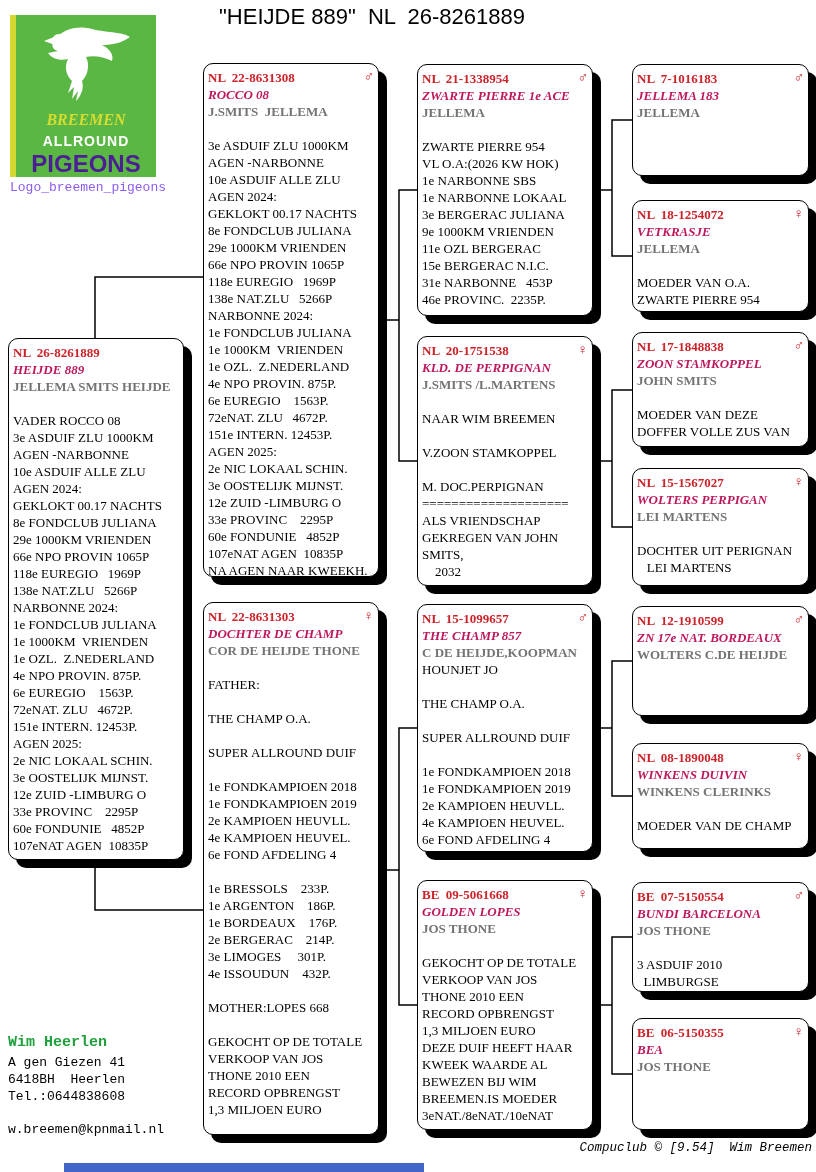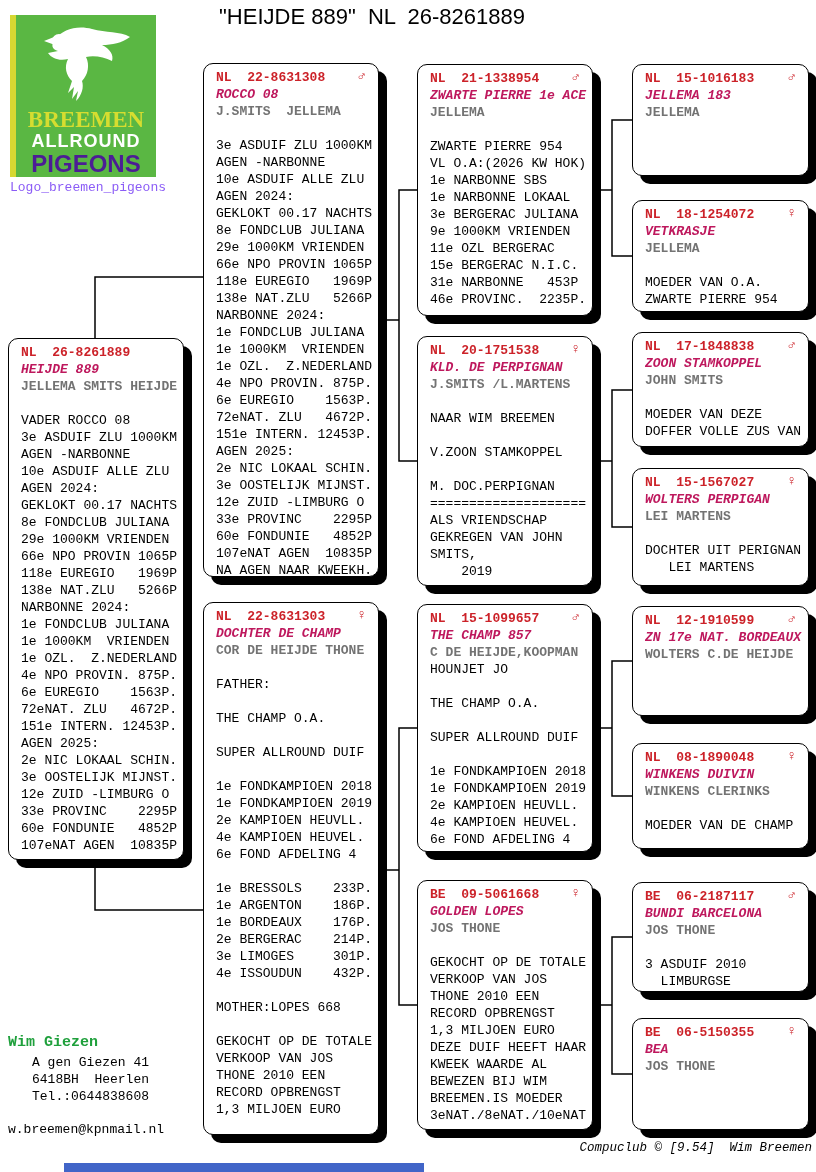--- a/index.html
+++ b/index.html
@@ -5,43 +5,43 @@
   html,body{margin:0;padding:0;background:#fff;}
   .page{position:relative;width:816px;height:1172px;background:#fff;overflow:hidden;
         font-family:"Liberation Mono","DejaVu Sans Mono",monospace;color:#000;}
   .title{position:absolute;left:112px;top:4px;width:520px;text-align:center;
          font-family:"Liberation Sans",sans-serif;font-size:22px;color:#000;white-space:pre;}
   
   .logo{position:absolute;left:10px;top:15px;width:146px;height:162px;background:#5ab743;}
   .logo-stripe{position:absolute;left:0;top:0;width:6px;height:162px;background:#d6d832;}
   .logo-bird{position:absolute;left:16px;top:6px;width:118px;height:88px;}
   .logo-text{position:absolute;left:6px;right:0;top:94px;text-align:center;}
-  .brand1{color:#d6dd30;font-weight:bold;font-size:23px;line-height:22px;
+  .brand1{color:#d6dd30;font-style:italic;font-weight:bold;font-size:16px;line-height:22px;
           font-family:"Liberation Serif",serif;}
-  .brand2{color:#fff;font-weight:bold;font-size:18px;line-height:20px;letter-spacing:1px;
+  .brand2{color:#fff;font-weight:bold;font-size:14px;line-height:20px;letter-spacing:1px;
           font-family:"Liberation Sans",sans-serif;}
   .brand3{color:#4c1d95;font-weight:bold;font-size:24px;line-height:25px;
           font-family:Liberation Sans, sans-serif;}
   .logo-caption{position:absolute;left:10px;top:180px;font-size:13px;line-height:16px;color:#8b5cf6;}
   
   .pbox{position:absolute;background:#fff;border:1.5px solid #000;border-radius:10px;
-        box-shadow:8px 8px 0 0 #000;padding:5px 12px;font-size:13px;line-height:17px;
-        overflow:hidden;box-sizing:border-box;}
+        box-shadow:8px 8px 0 0 #000;padding:5px 4px;font-size:13px;line-height:17px;
+        overflow:hidden;box-sizing:border-box;font-family:Liberation Serif, serif;}
   .phead{display:flex;justify-content:space-between;align-items:flex-start;height:17px;}
   .ring{color:#cc2229;font-weight:bold;white-space:pre;}
   .sex{color:#cc2229;font-size:14px;line-height:15px;}
   .pname{color:#be185d;font-style:italic;font-weight:bold;white-space:pre;}
   .breeder{color:#737373;font-weight:bold;white-space:pre;}
   .pbody{color:#000;white-space:pre;}
   
   .connectors{position:absolute;left:0;top:0;pointer-events:none;}
   
   .owner{position:absolute;left:8px;top:1032px;}
   .owner-name{color:#1fa03c;font-weight:bold;font-size:15px;line-height:22px;}
-  .owner-line{font-size:13px;line-height:17px;white-space:pre;margin-left:24px;}
+  .owner-line{font-size:13px;line-height:17px;white-space:pre;}
   .owner-email{position:absolute;left:8px;top:1122px;font-size:13px;}
   .credit{position:absolute;right:4px;top:1141px;font-size:12.5px;font-style:italic;white-space:pre;}
   .bluebar{position:absolute;left:64px;top:1163px;width:360px;height:9px;background:#4165c8;}
 </style>
 </head>
 <body>
 
 <div class="page">
 
   <div class="title">"HEIJDE 889"  NL  26-8261889</div>
@@ -221,21 +221,21 @@
     <div class="pbody">
 NAAR WIM BREEMEN
 
 V.ZOON STAMKOPPEL
 
 M. DOC.PERPIGNAN
 ====================
 ALS VRIENDSCHAP
 GEKREGEN VAN JOHN
 SMITS,
-    2019</div>
+    2032</div>
   </div>
 
   <div class="pbox" style="left:417px;top:604px;width:176px;height:248px">
     <div class="phead">
       <span class="ring">NL  15-1099657</span>
       <span class="sex">♂</span>
     </div>
     <div class="pname">THE CHAMP 857</div>
     <div class="breeder">C DE HEIJDE,KOOPMAN</div>
     <div class="pbody">HOUNJET JO
@@ -266,21 +266,21 @@
 1,3 MILJOEN EURO
 DEZE DUIF HEEFT HAAR
 KWEEK WAARDE AL
 BEWEZEN BIJ WIM
 BREEMEN.IS MOEDER
 3eNAT./8eNAT./10eNAT</div>
   </div>
 
   <div class="pbox" style="left:632px;top:64px;width:177px;height:112px">
     <div class="phead">
-      <span class="ring">NL  15-1016183</span>
+      <span class="ring">NL  7-1016183</span>
       <span class="sex">♂</span>
     </div>
     <div class="pname">JELLEMA 183</div>
     <div class="breeder">JELLEMA</div>
   </div>
 
   <div class="pbox" style="left:632px;top:200px;width:177px;height:112px">
     <div class="phead">
       <span class="ring">NL  18-1254072</span>
       <span class="sex">♀</span>
@@ -331,41 +331,41 @@
       <span class="sex">♀</span>
     </div>
     <div class="pname">WINKENS DUIVIN</div>
     <div class="breeder">WINKENS CLERINKS</div>
     <div class="pbody">
 MOEDER VAN DE CHAMP</div>
   </div>
 
   <div class="pbox" style="left:632px;top:882px;width:177px;height:110px">
     <div class="phead">
-      <span class="ring">BE  06-2187117</span>
+      <span class="ring">BE  07-5150554</span>
       <span class="sex">♂</span>
     </div>
     <div class="pname">BUNDI BARCELONA</div>
     <div class="breeder">JOS THONE</div>
     <div class="pbody">
 3 ASDUIF 2010
   LIMBURGSE</div>
   </div>
 
   <div class="pbox" style="left:632px;top:1018px;width:177px;height:112px">
     <div class="phead">
       <span class="ring">BE  06-5150355</span>
       <span class="sex">♀</span>
     </div>
     <div class="pname">BEA</div>
     <div class="breeder">JOS THONE</div>
   </div>
 
   <div class="owner">
-    <div class="owner-name">Wim Giezen</div>
+    <div class="owner-name">Wim Heerlen</div>
     <div class="owner-line">A gen Giezen 41</div>
     <div class="owner-line">6418BH  Heerlen</div>
     <div class="owner-line">Tel.:0644838608</div>
   </div>
   <div class="owner-email">w.breemen@kpnmail.nl</div>
 
   <div class="credit">Compuclub © [9.54]  Wim Breemen</div>
 
   <div class="bluebar"></div>
 

